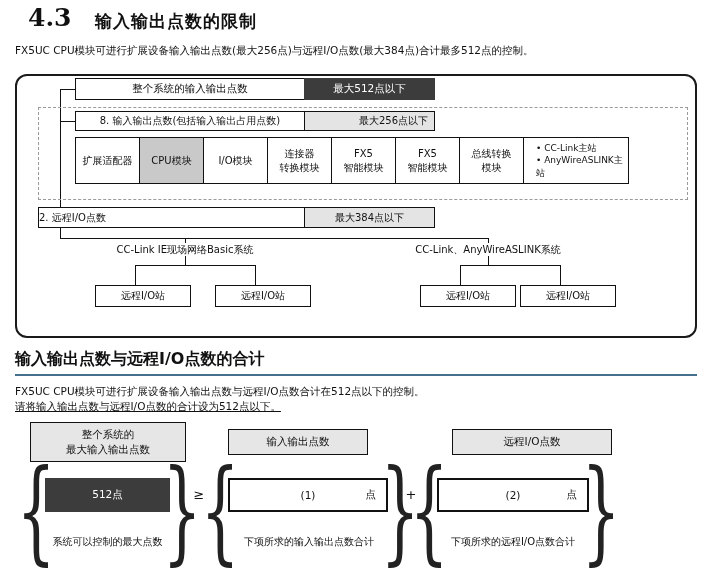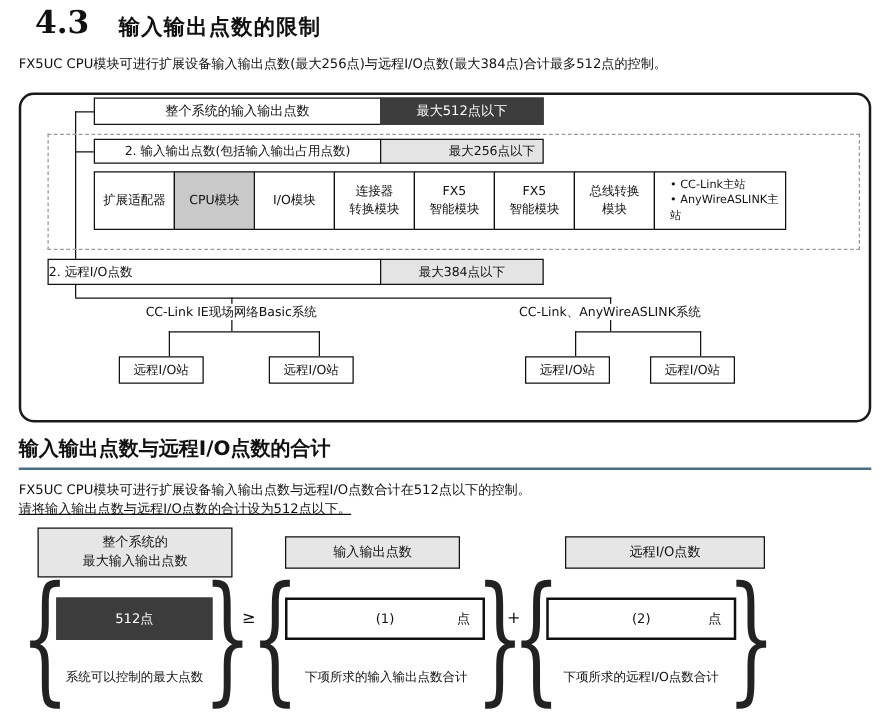--- a/index.html
+++ b/index.html
@@ -31,21 +31,21 @@
          display:flex; flex-direction:column; align-items:center; justify-content:center;
          font-size:10px; line-height:1.35; text-align:center; }
   .mod.gray { background:#c9c9c9; }
   .mod.bullets { align-items:flex-start; padding-left:5px; font-size:9px; text-align:left; }
 
   .remote-label { left:38px; top:207px; width:267px; height:21px;
                   justify-content:flex-start; }
   .remote-limit { left:304px; top:207px; width:131px; height:21px; }
 
   .net { position:absolute; top:243px; text-align:center; font-size:10px; }
-  .station { position:absolute; top:285px; width:68px; height:22px; border:1px solid #111;
+  .station { position:absolute; top:285px; width:96px; height:22px; border:1px solid #111;
              background:#fff; display:flex; align-items:center; justify-content:center; font-size:10px; }
 
   .h2-title { position:absolute; left:15px; top:349px; font-weight:bold; font-size:16px; }
   .h2-rule  { position:absolute; left:15px; top:374px; width:682px; height:2px; background:#44708e; }
   .p1 { position:absolute; left:15px; top:385px; font-size:10.5px; }
   .p2 { position:absolute; left:15px; top:400px; font-size:10.5px; text-decoration:underline; }
 
   .hdr { position:absolute; background:#e6e6e6; border:1px solid #111;
          display:flex; align-items:center; justify-content:center; font-size:10.5px; }
   .hdr.two { flex-direction:column; line-height:1.45; }
@@ -87,21 +87,21 @@
 
   <div class="bx total-label">整个系统的输入输出点数</div>
   <div class="bx dark total-limit">最大512点以下</div>
 
   <div class="ln" style="left:60px;top:89px;width:16px;height:1px;"></div>
   <div class="ln" style="left:60px;top:89px;width:1px;height:119px;"></div>
   <div class="ln" style="left:60px;top:121px;width:16px;height:1px;"></div>
 
   <div class="dashed"></div>
 
-  <div class="bx io-label">2. 输入输出点数(包括输入输出占用点数)</div>
+  <div class="bx io-label">8. 输入输出点数(包括输入输出占用点数)</div>
   <div class="bx light io-limit">最大256点以下</div>
 
   <div class="mod" style="left:75px;width:65px;">
     <span>扩展适配器</span>
     <span></span>
   </div>
   <div class="mod" style="left:203px;width:65px;">
     <span>I/O模块</span>
     <span></span>
   </div>

